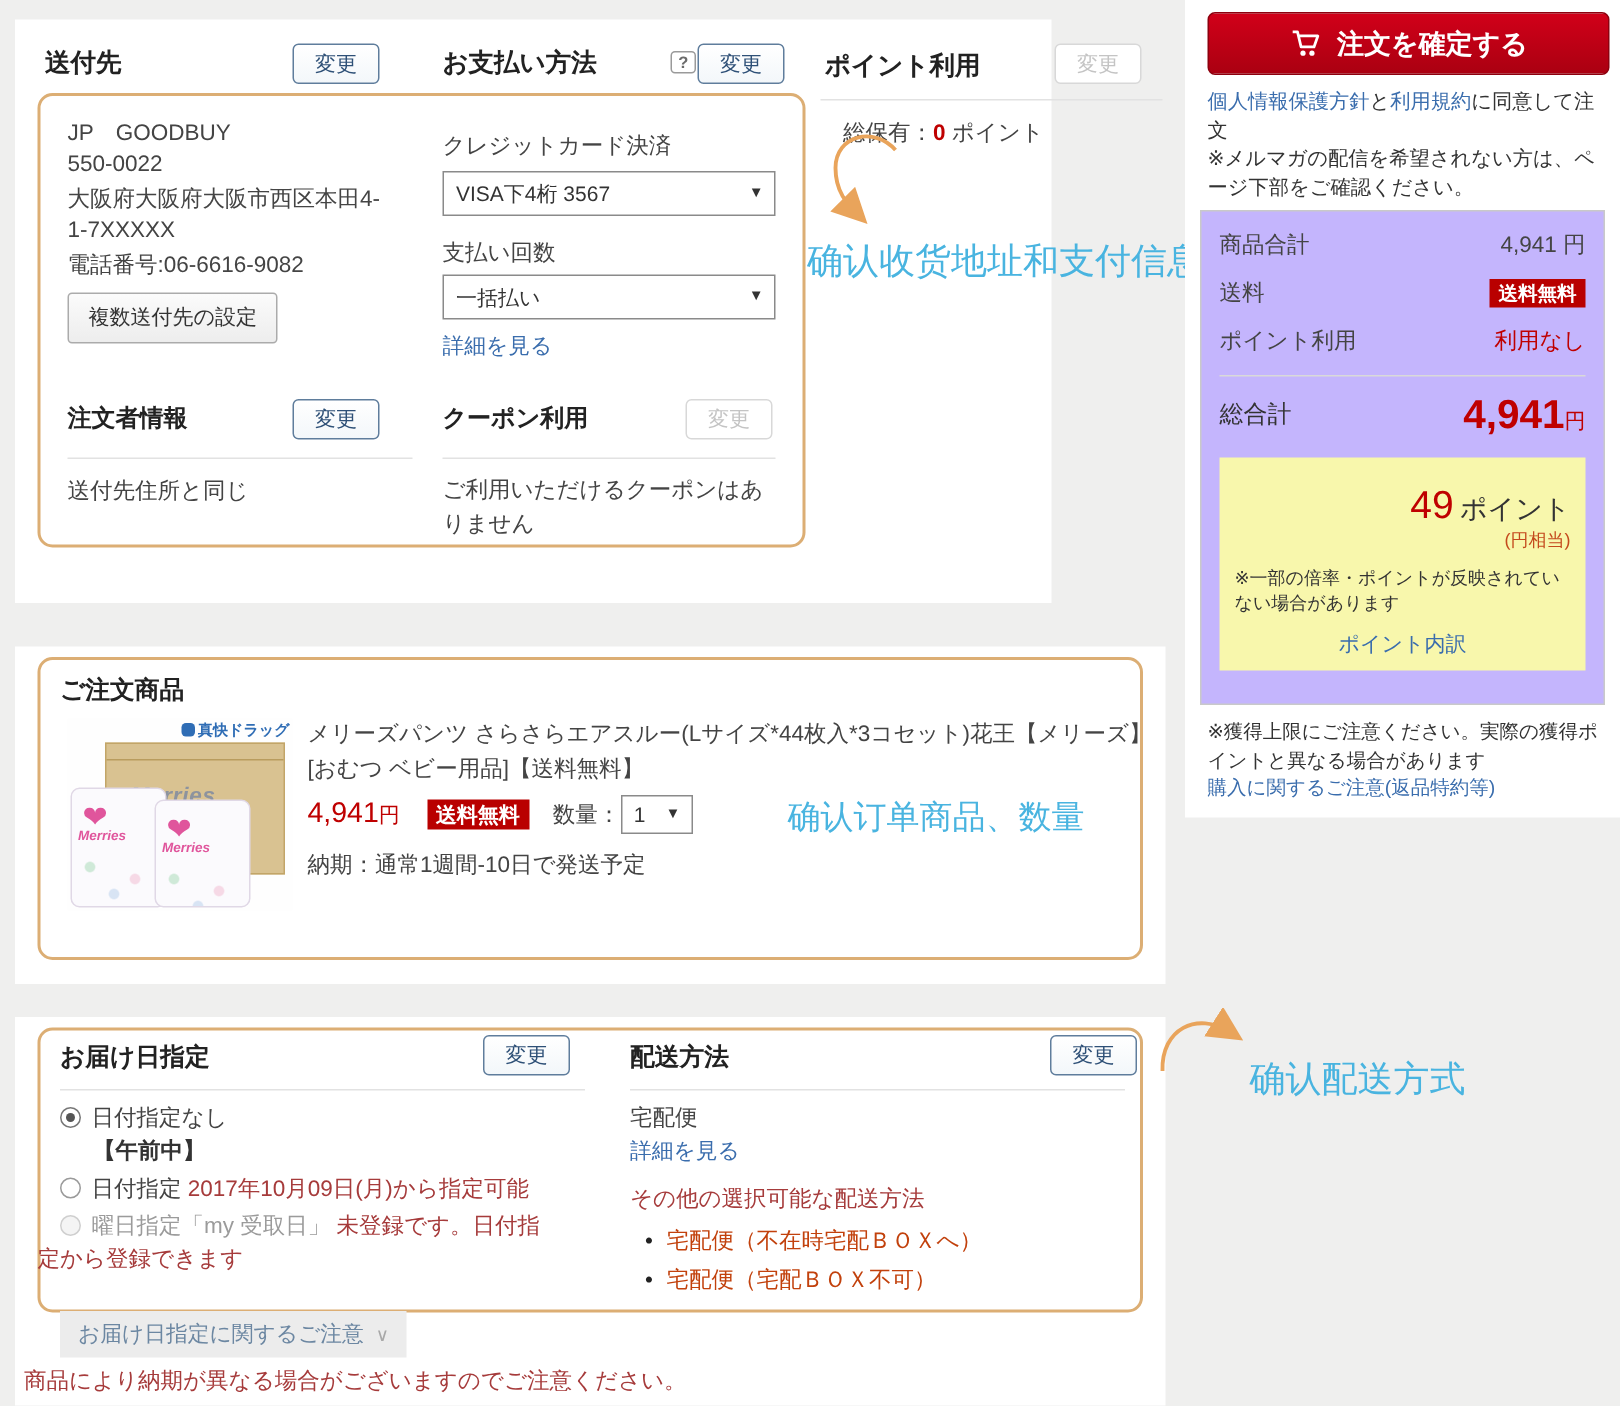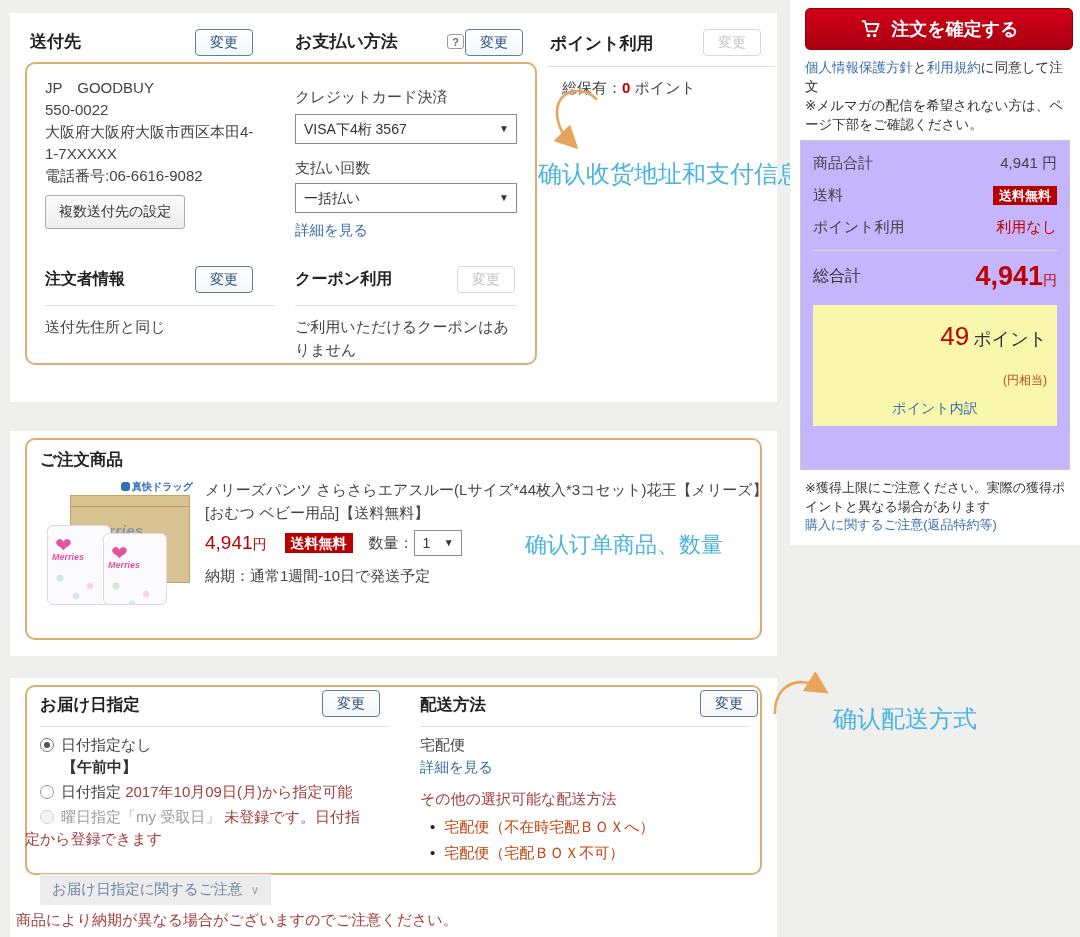--- a/index.html
+++ b/index.html
@@ -85,21 +85,21 @@
     border:1px solid #c9c9c9; background:#c4b5fd; padding:13px 12px 0 12px; }
   .sumrow { display:flex; justify-content:space-between; align-items:center; margin-bottom:13px; }
   .ybox { background:#f8f7ac; padding:10px 10px 8px 10px; margin-top:12px; }
   .expander { position:absolute; background:#ececec; color:#6c87a2; font-size:14.5px;
     padding:6px 12px; cursor:pointer; }
   .expander .chev { color:#a8a8a8; margin-left:8px; font-size:12px; }
 </style>
 </head>
 <body>
 
-<div class="panel" style="left:10px; top:13px; width:767px; height:389px;">
+<div class="panel" style="left:10px; top:13px; width:691px; height:389px;">
 
   <span class="abs sec-title" style="left:20px; top:17px;">送付先</span>
   <button class="chg-btn" style="left:185px; top:16px;">変更</button>
 
   <span class="abs sec-title" style="left:285px; top:17px;">お支払い方法</span>
   <span class="abs help-icon" style="left:432px; top:21px;">?</span>
   <button class="chg-btn" style="left:455px; top:16px;">変更</button>
 
   <span class="abs sec-title" style="left:540px; top:19px;">ポイント利用</span>
   <button class="chg-btn disabled" style="left:693px; top:16px;">変更</button>
@@ -253,21 +253,22 @@
   <div style="height:1px; background:#d9d9d9; margin:2px 0 10px 0;"></div>
   <div class="sumrow">
     <span style="font-size:16px; color:#333;">総合計</span>
     <span class="red"><span style="font-size:27px; font-weight:bold;">4,941</span><span style="font-size:14px;">円</span></span>
   </div>
   <div class="ybox">
     <div style="text-align:right; margin-top:6px;">
       <span class="red" style="font-size:26px;">49</span>
       <span style="font-size:18px; color:#333;">ポイント</span>
     </div>
-    <div style="text-align:right; font-size:12px; color:#c44a1d; margin-top:20px;">(円相当)</div>
+    <div style="text-align:right; font-size:12px; color:#c44a1d; margin-top:0;">(円相当)</div>
+    <div style="font-size:12px; color:#333; line-height:1.4; margin-top:8px;">※一部の倍率・ポイントが反映されていない場合があります</div>
     <div style="text-align:center; margin-top:10px;"><a class="link" style="font-size:14px;">ポイント内訳</a></div>
   </div>
 </div>
 
 <div class="abs" style="left:805px; top:479px; width:272px; font-size:13px; line-height:1.45; color:#333;">※獲得上限にご注意ください。実際の獲得ポイントと異なる場合があります</div>
 <a class="abs link" style="left:805px; top:516px; font-size:13px;">購入に関するご注意(返品特約等)</a>
 
 <svg class="abs" style="left:772px; top:672px;" width="62" height="46" viewBox="0 0 62 46">
   <defs>
       <marker id="ah2" orient="auto" markerWidth="9" markerHeight="9" refX="5" refY="4.5">

